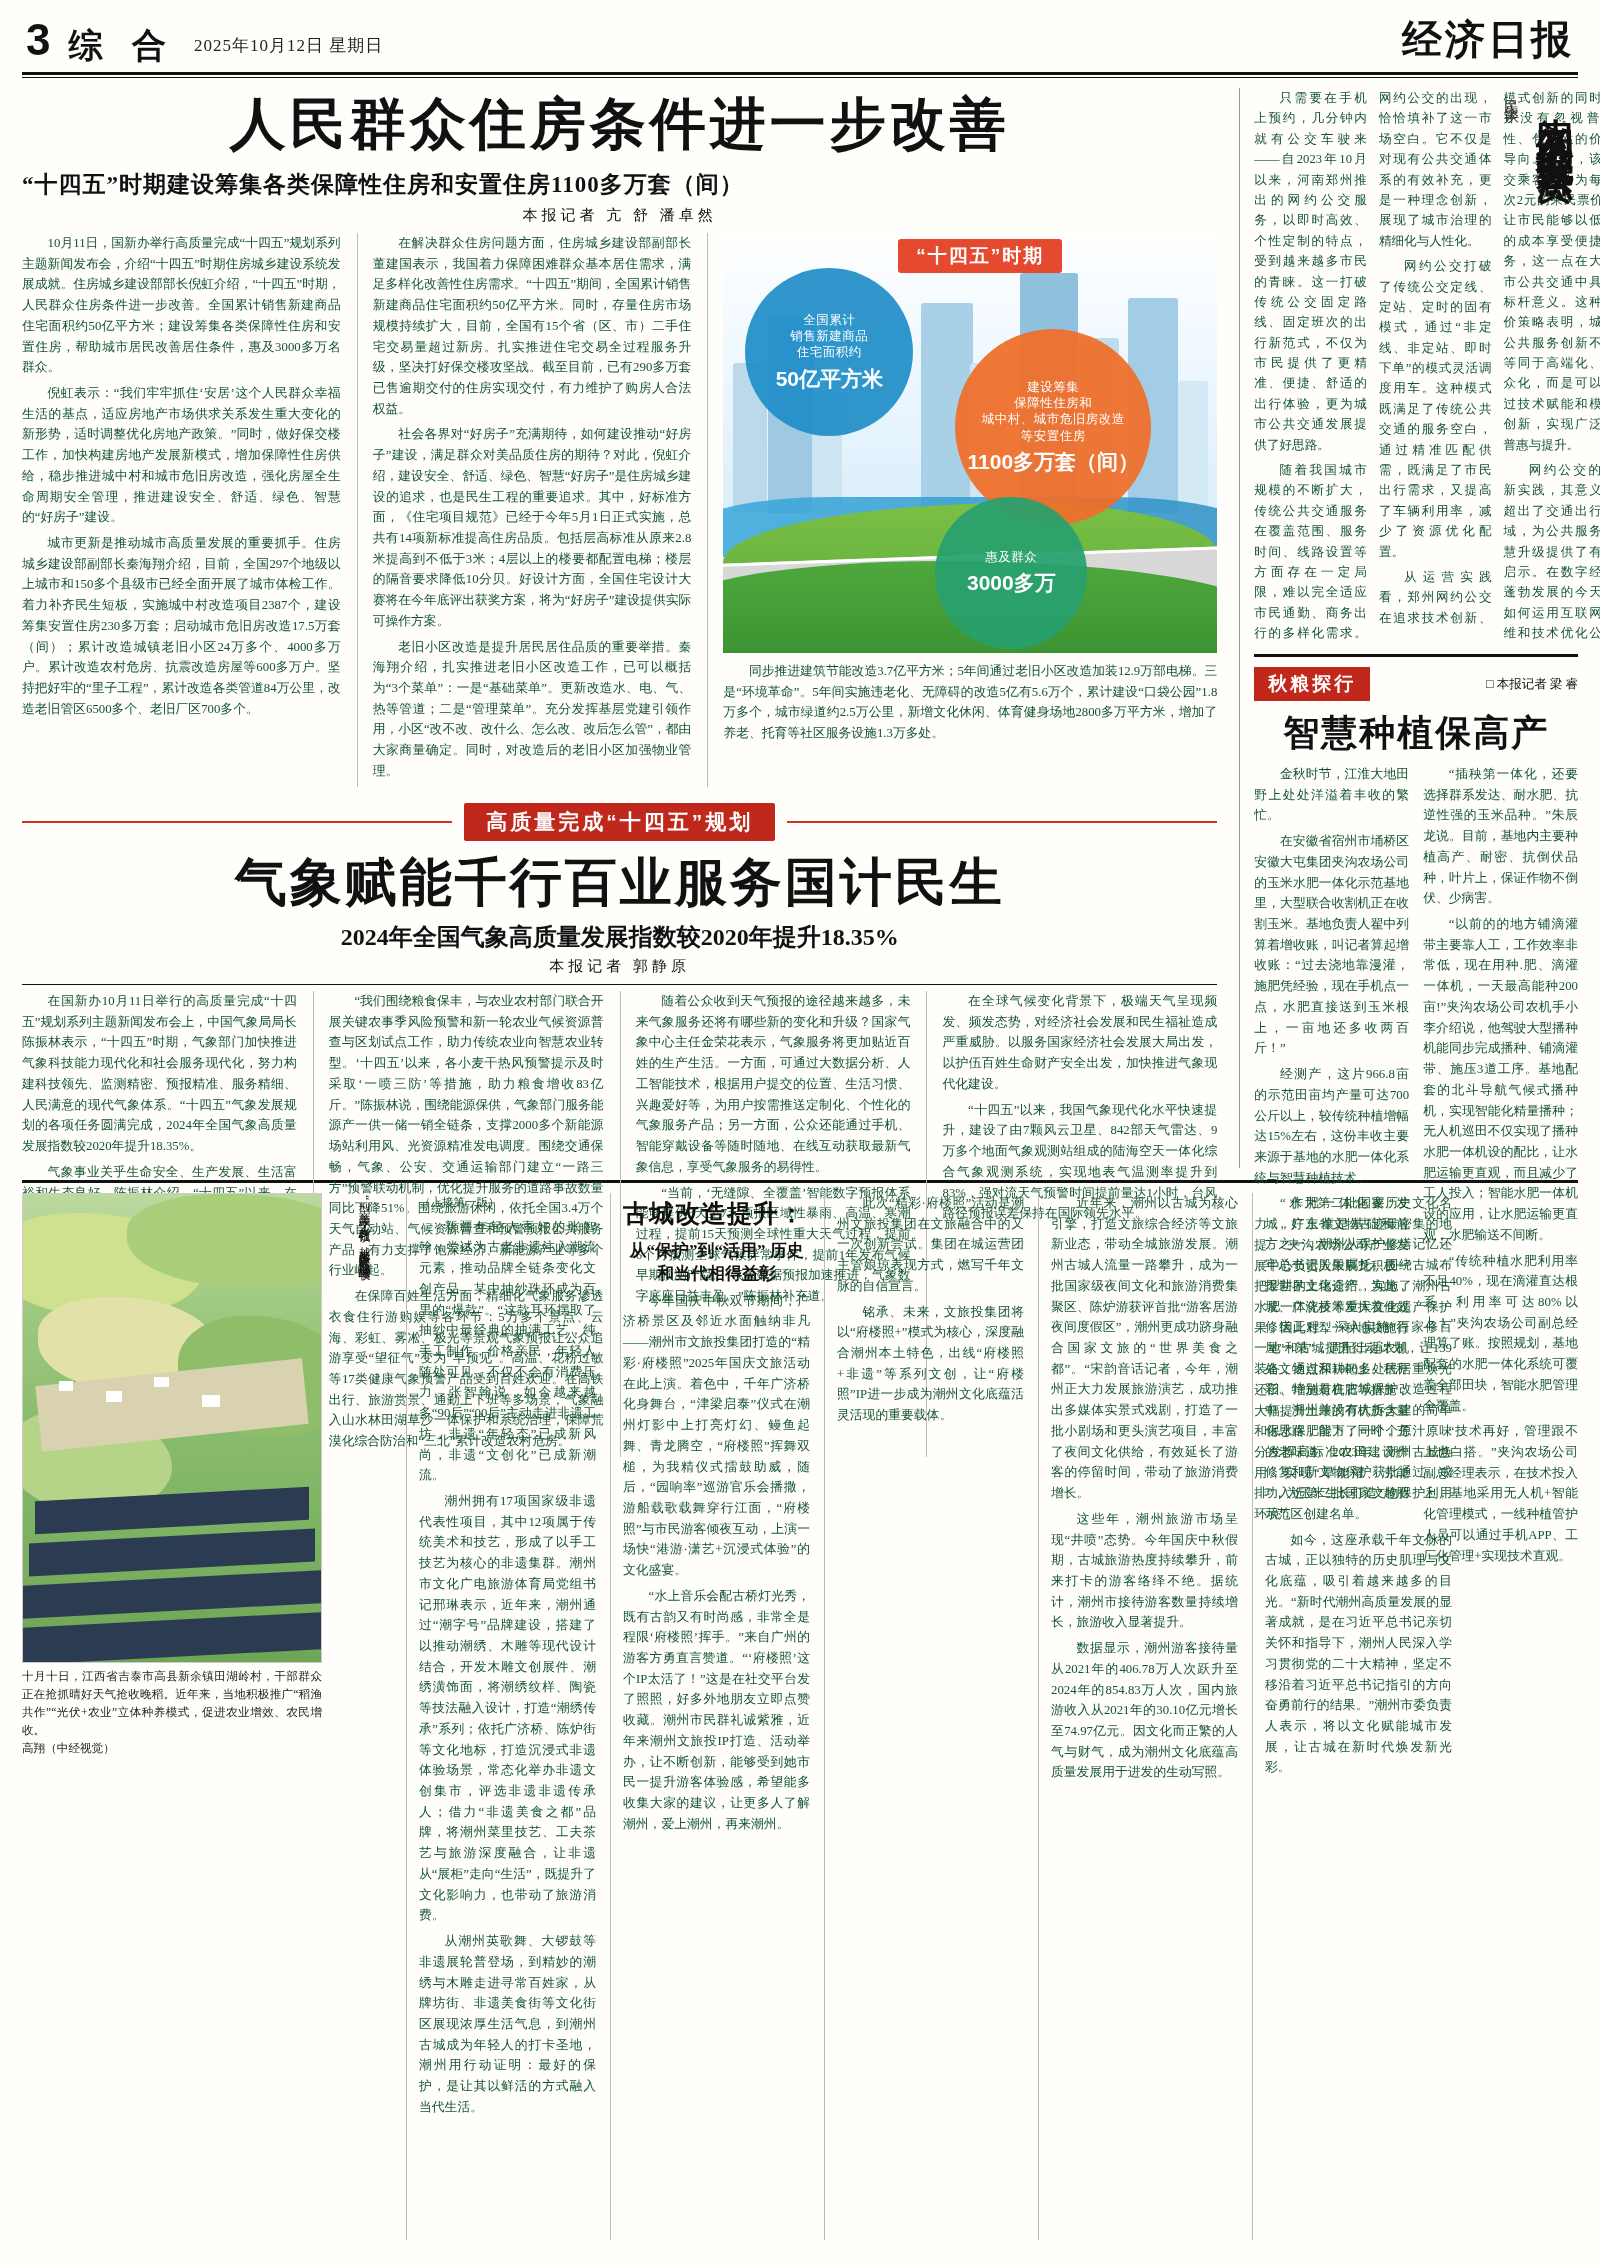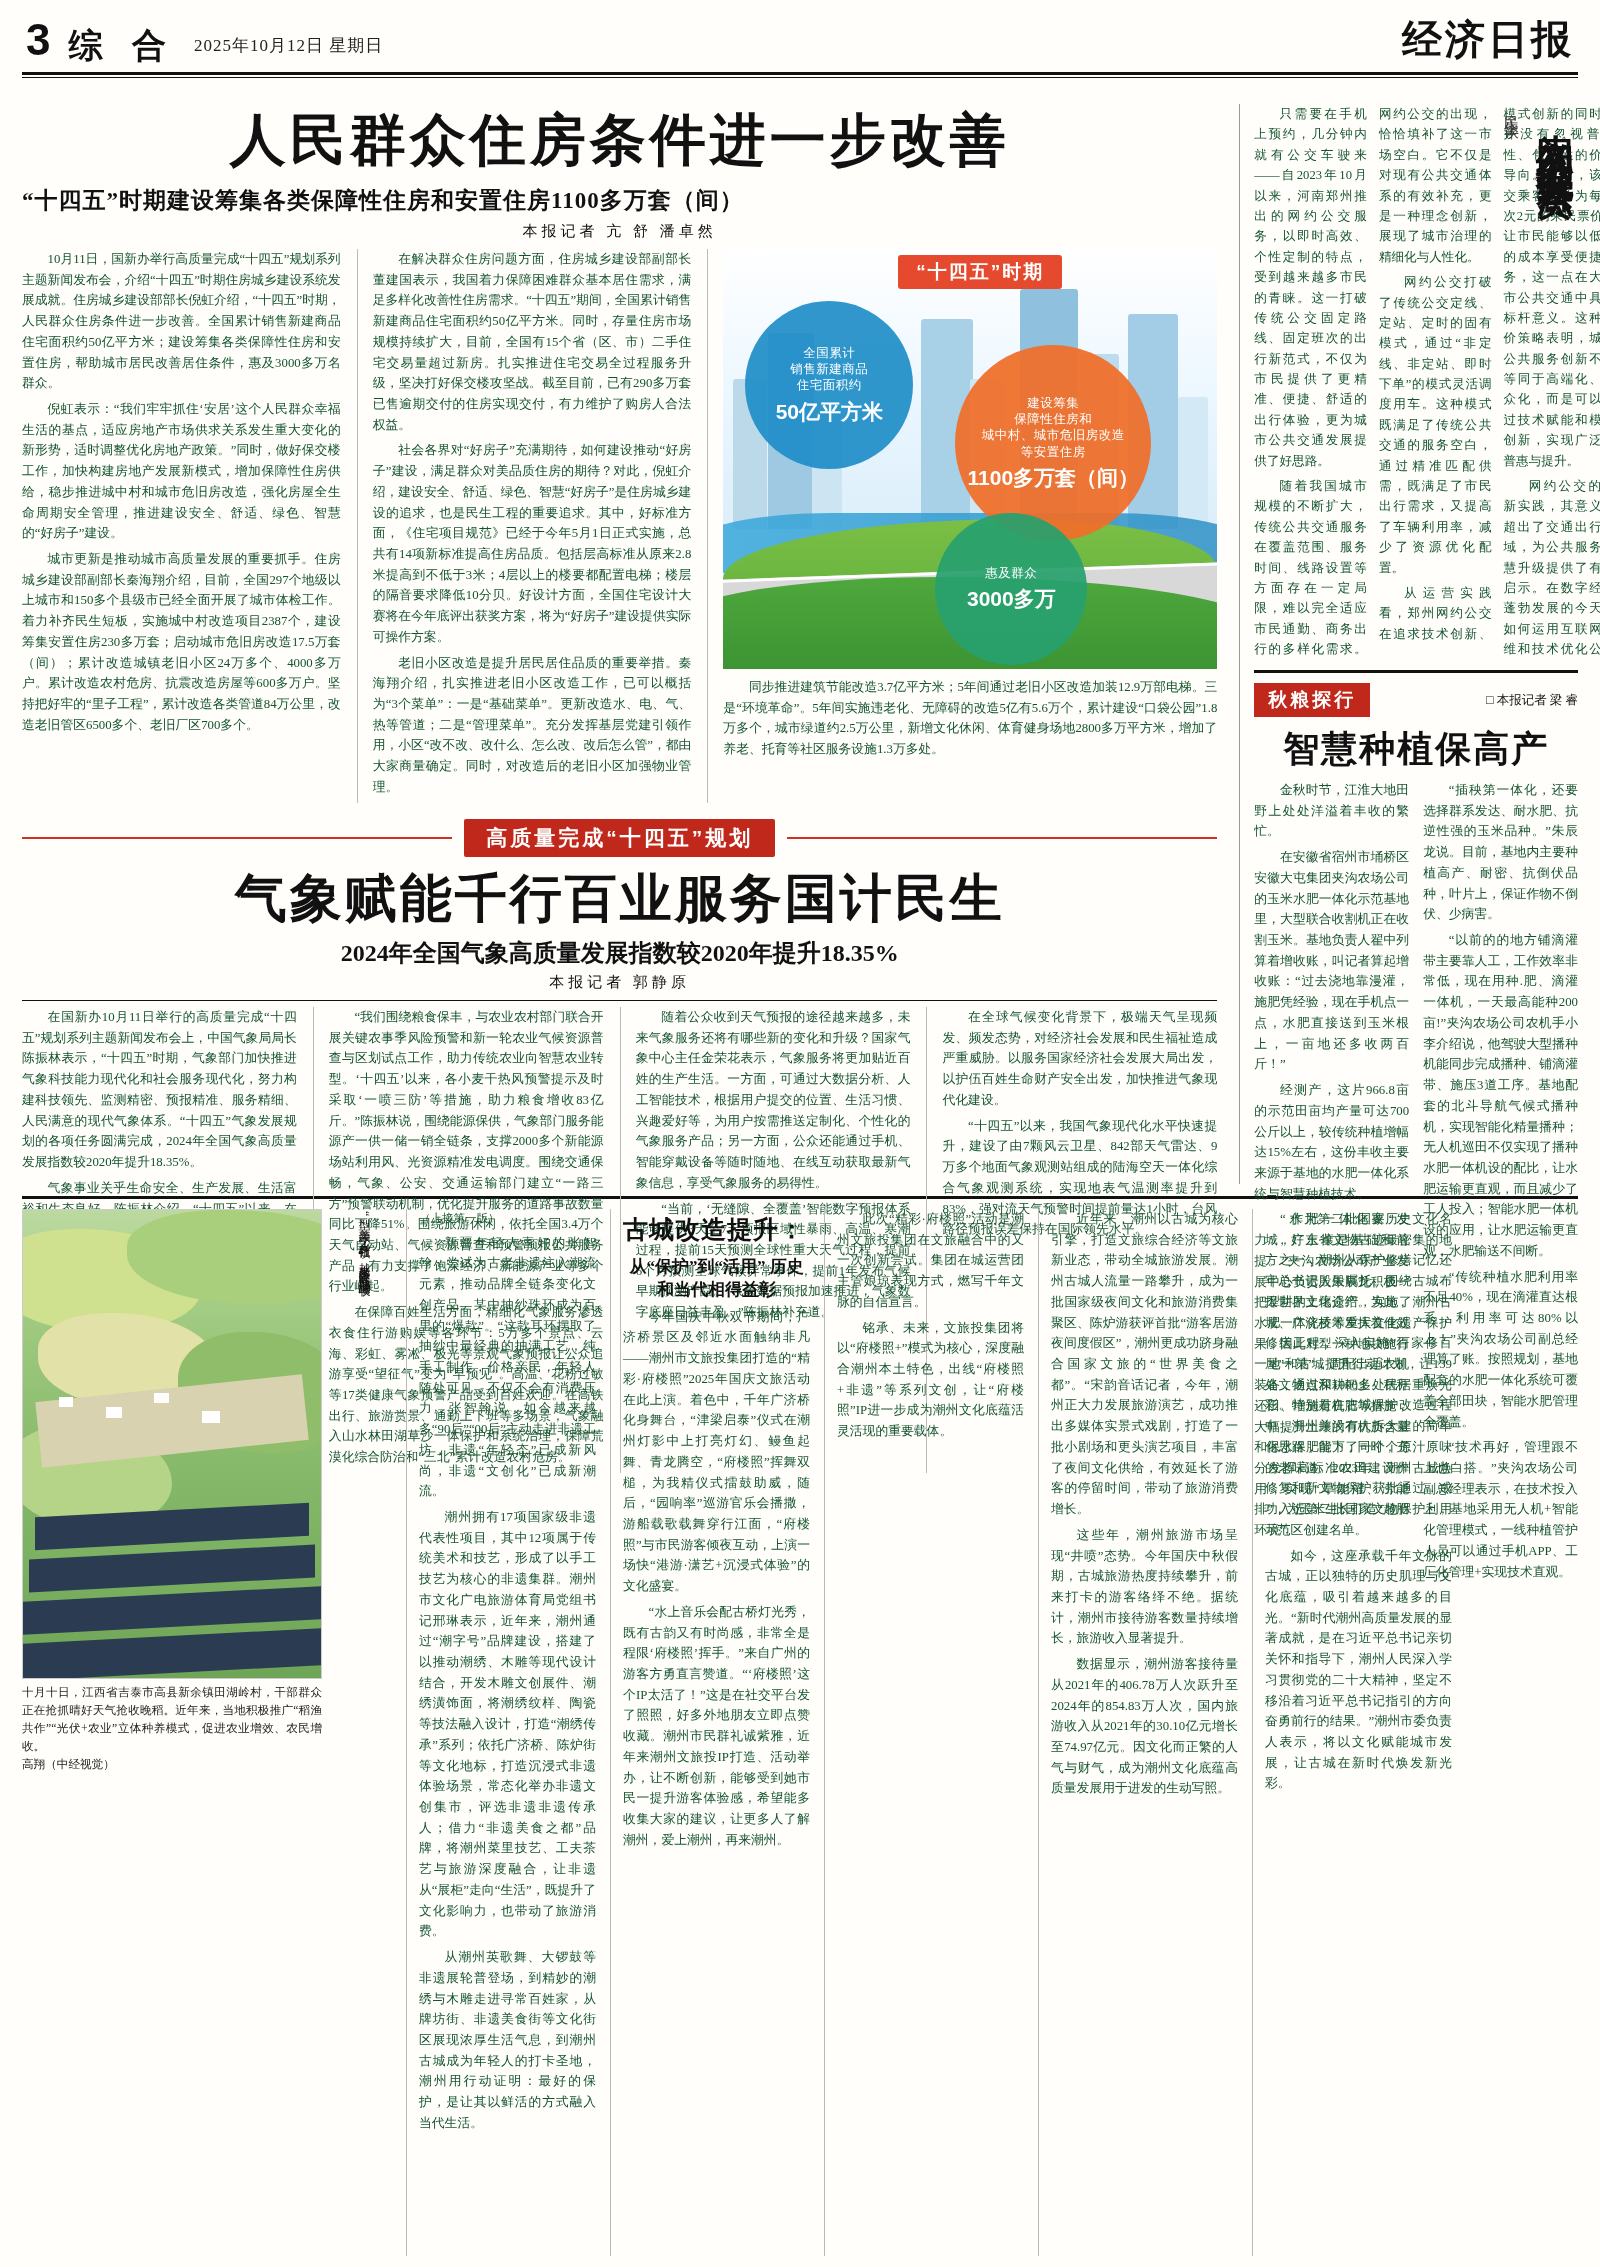--- a/index.html
+++ b/index.html
@@ -18,21 +18,21 @@
   .masthead { display:flex; align-items:flex-end; gap:18px; padding:4px 4px 6px 4px; }
   .page-no { font-family:"Liberation Sans", sans-serif; font-size:44px; font-weight:bold; line-height:1; }
   .section-name { font-family:"Liberation Sans", sans-serif; font-size:34px; font-weight:bold; letter-spacing:10px; line-height:1; }
   .mast-date { font-size:17px; color:#222; margin-bottom:5px; letter-spacing:1px; }
   .mast-spacer { flex:1; }
   .paper-name { font-family:"Liberation Serif", serif; font-size:40px; font-weight:bold; letter-spacing:3px; line-height:1; margin-bottom:2px;}
   .rule-top { border-top:3px solid #111; margin:4px 0 0 0; }
   .rule-top2 { border-top:1px solid #111; margin-top:2px; }
 
   
-  .content { display:flex; gap:22px; margin-top:26px; height:1080px; }
+  .content { display:flex; gap:22px; margin-top:10px; height:1080px; }
   .left-zone { width:1200px; }
   .right-zone { width:340px; border-left:1px solid #999; padding-left:14px; }
 
   
   .headline-main {
     font-family:"Liberation Sans", sans-serif;
     font-weight:bold; font-size:56px; letter-spacing:4px;
     text-align:center; line-height:1.16; padding:4px 0 2px 0;
   }
   .headline-sub {
@@ -85,21 +85,21 @@
     background:#e64a2e; color:#fff; font-family:"Liberation Sans",sans-serif;
     font-weight:bold; font-size:19px; letter-spacing:2px; padding:4px 18px; border-radius:3px;
   }
   .bubble {
     position:absolute; border-radius:50%; display:flex; flex-direction:column;
     align-items:center; justify-content:center; text-align:center; color:#fff;
     font-family:"Liberation Sans",sans-serif; line-height:1.3;
   }
   .bubble .b-s { font-size:12.5px; letter-spacing:.5px; }
   .bubble .b-l { font-size:21px; font-weight:bold; margin-top:4px; }
-  .bubble.b1 { left:22px; top:52px; width:168px; height:168px; background:rgba(32,142,200,.93); }
+  .bubble.b1 { left:22px; top:35px; width:168px; height:168px; background:rgba(32,142,200,.93); }
   .bubble.b2 { left:232px; top:96px; width:196px; height:196px; background:rgba(240,110,40,.93); }
   .bubble.b3 { left:212px; top:264px; width:152px; height:152px; background:rgba(40,160,110,.93); }
 
   
   .banner-strip { display:flex; align-items:center; gap:12px; margin:16px 0 2px 0;}
   .banner-strip .ln { flex:1; border-top:2px solid #c32; }
   .banner-strip .bl {
     background:#c0281c; color:#fff; font-family:"Liberation Sans",sans-serif;
     font-weight:bold; font-size:21px; letter-spacing:3px; padding:5px 22px; border-radius:2px;
   }

